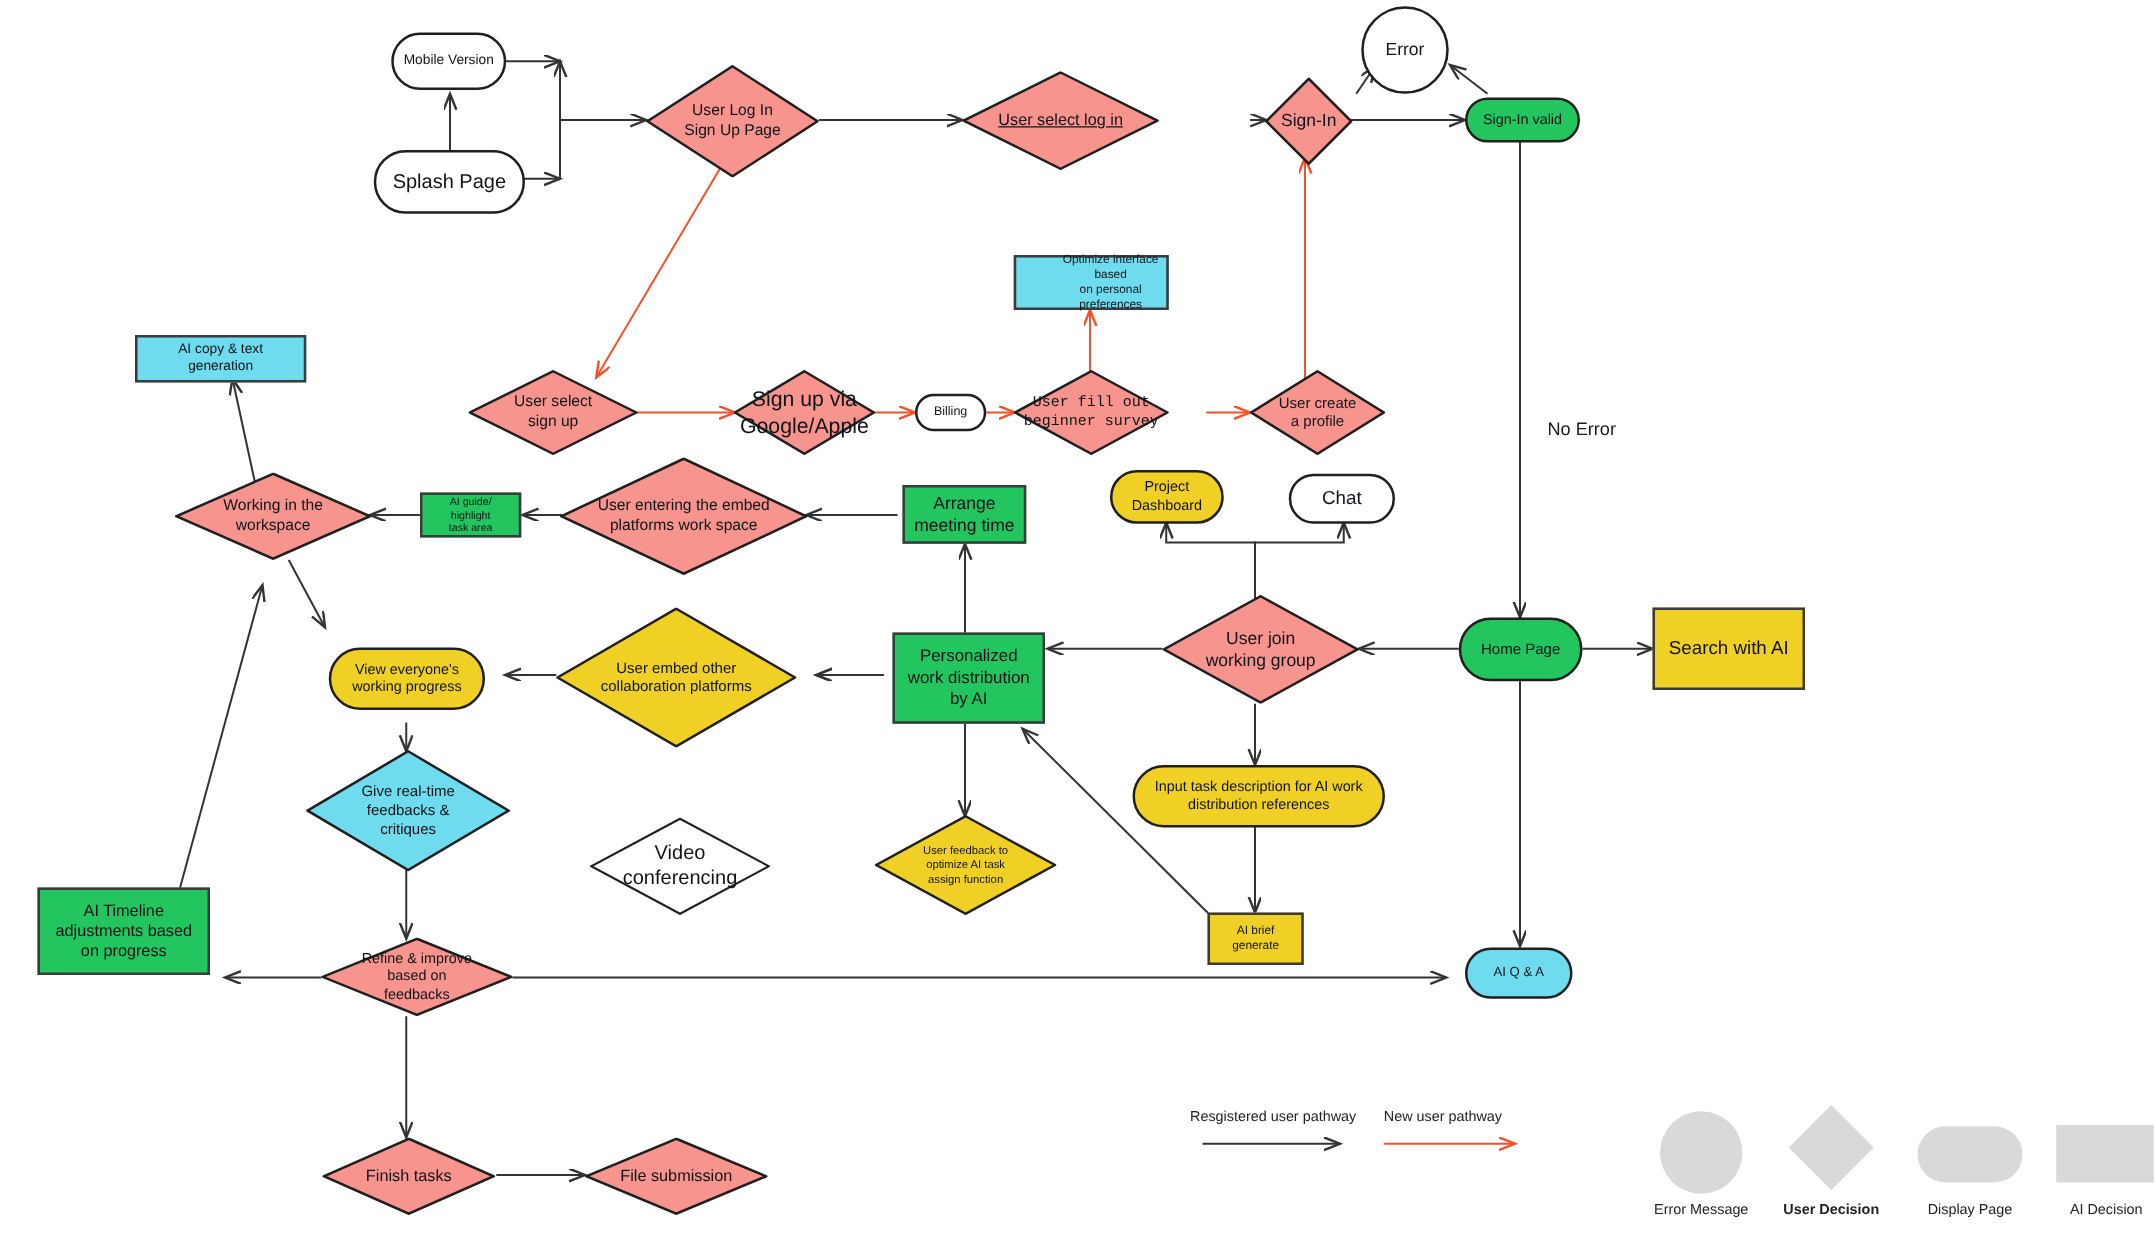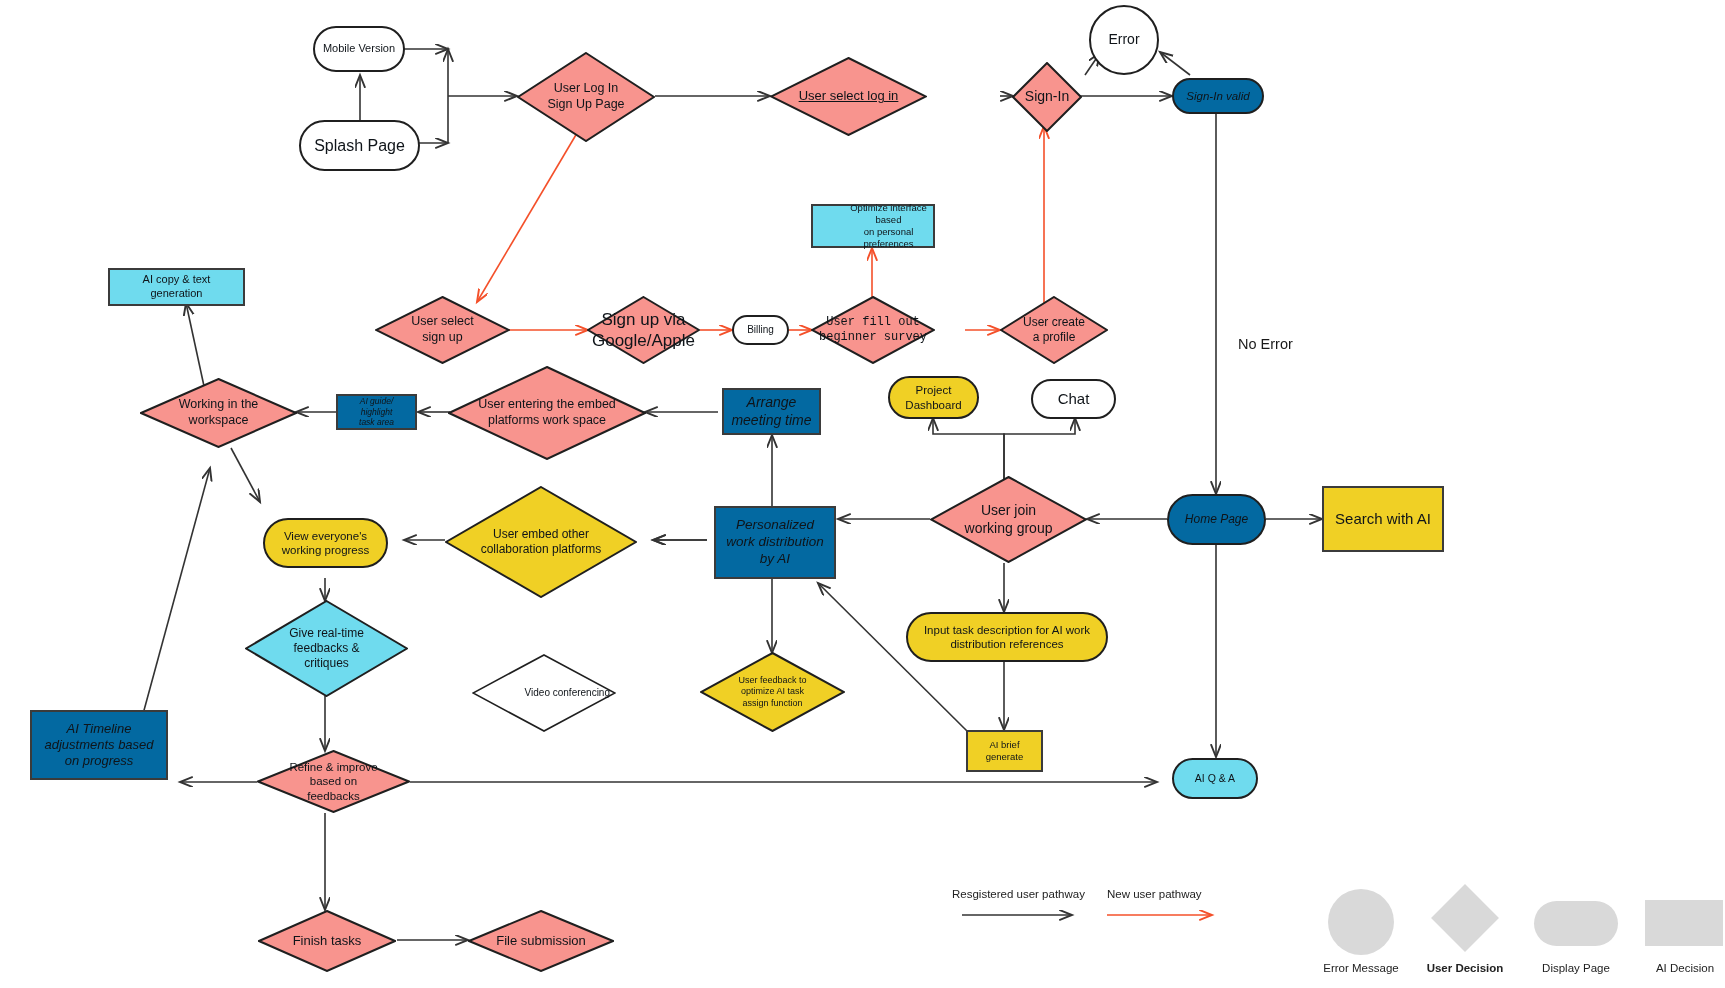--- a/index.html
+++ b/index.html
@@ -52,21 +52,21 @@
   .diamond {
     background: transparent;
     border: none;
   }
   .diamond .dshape {
     position: absolute;
     left: 0; top: 0; width: 100%; height: 100%;
     z-index: 1;
   }
   
-  .f-pink   { background: #0369a1; font-style: italic; }
+  .f-pink   { background: #22c55e; }
   .f-yellow { background: #f0d025; }
   .f-cyan   { background: #6fdbee; }
   .f-white  { background: #ffffff; }
 
   .legend-label {
     position: absolute;
     color: #222;
     font-size: 12px;
     text-align: center;
     z-index: 3;
@@ -353,21 +353,21 @@
 
   <div class="node diamond" style="left:245px; top:600px; width:163px; height:97px; font-size:12px;">
     <svg class="dshape" viewBox="0 0 163 97" preserveAspectRatio="none">
       <polygon points="81.5,1 162,48.5 81.5,96 1,48.5" fill="#6fdbee" stroke="#1f1f1f" stroke-width="2"></polygon>
     </svg>
     <span class="lbl">Give real-time
 feedbacks &amp;
 critiques</span>
   </div>
 
-  <div class="node diamond" style="left:472px; top:654px; width:144px; height:78px; font-size:10px;justify-content:flex-end;">
+  <div class="node diamond" style="left:472px; top:654px; width:144px; height:78px; font-size:16px;justify-content:flex-end;">
     <svg class="dshape" viewBox="0 0 144 78" preserveAspectRatio="none">
       <polygon points="72,1 143,39 72,77 1,39" fill="#ffffff" stroke="#1f1f1f" stroke-width="1.6"></polygon>
     </svg>
     <span class="lbl">Video conferencing</span>
   </div>
 
   <div class="node diamond" style="left:700px; top:652px; width:145px; height:80px; font-size:9px;">
     <svg class="dshape" viewBox="0 0 145 80" preserveAspectRatio="none">
       <polygon points="72.5,1 144,40 72.5,79 1,40" fill="#f0d025" stroke="#1f1f1f" stroke-width="2"></polygon>
     </svg>

